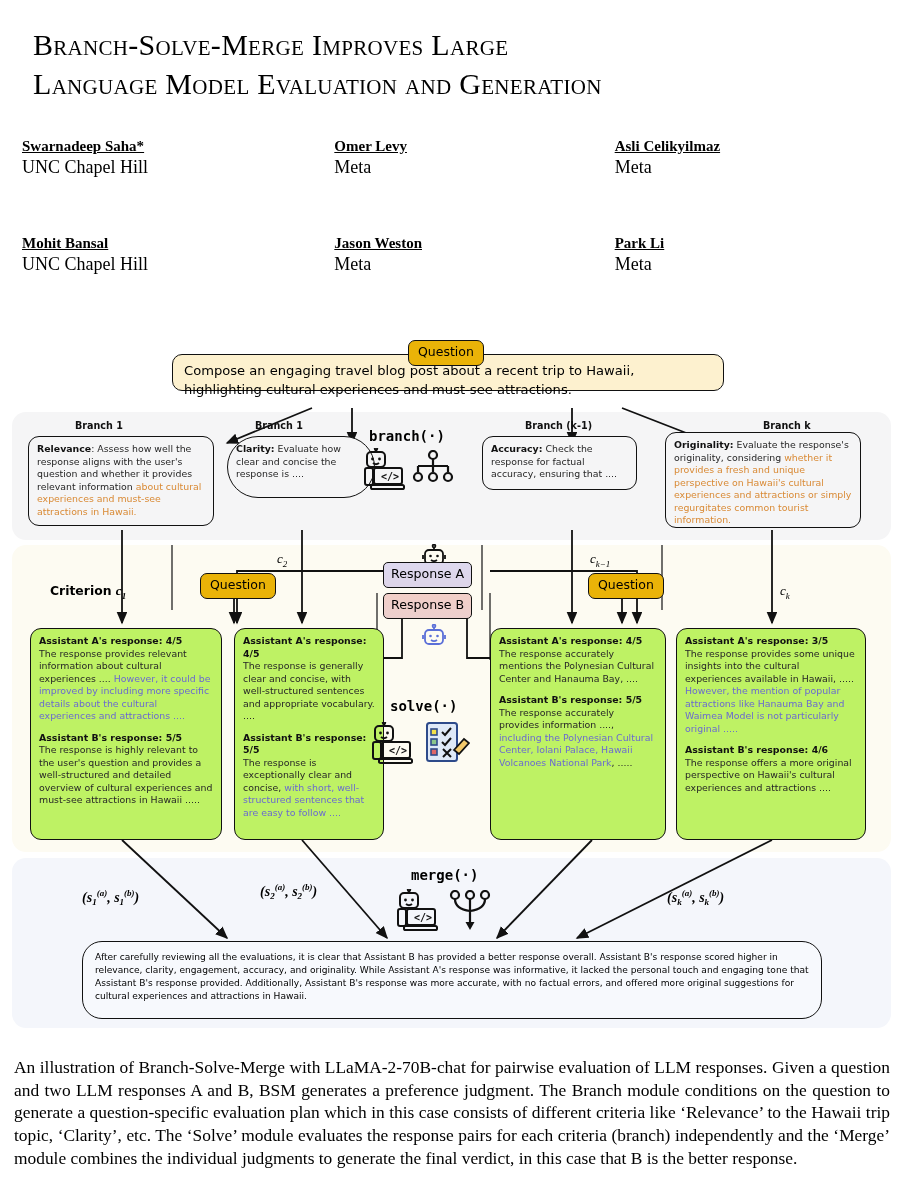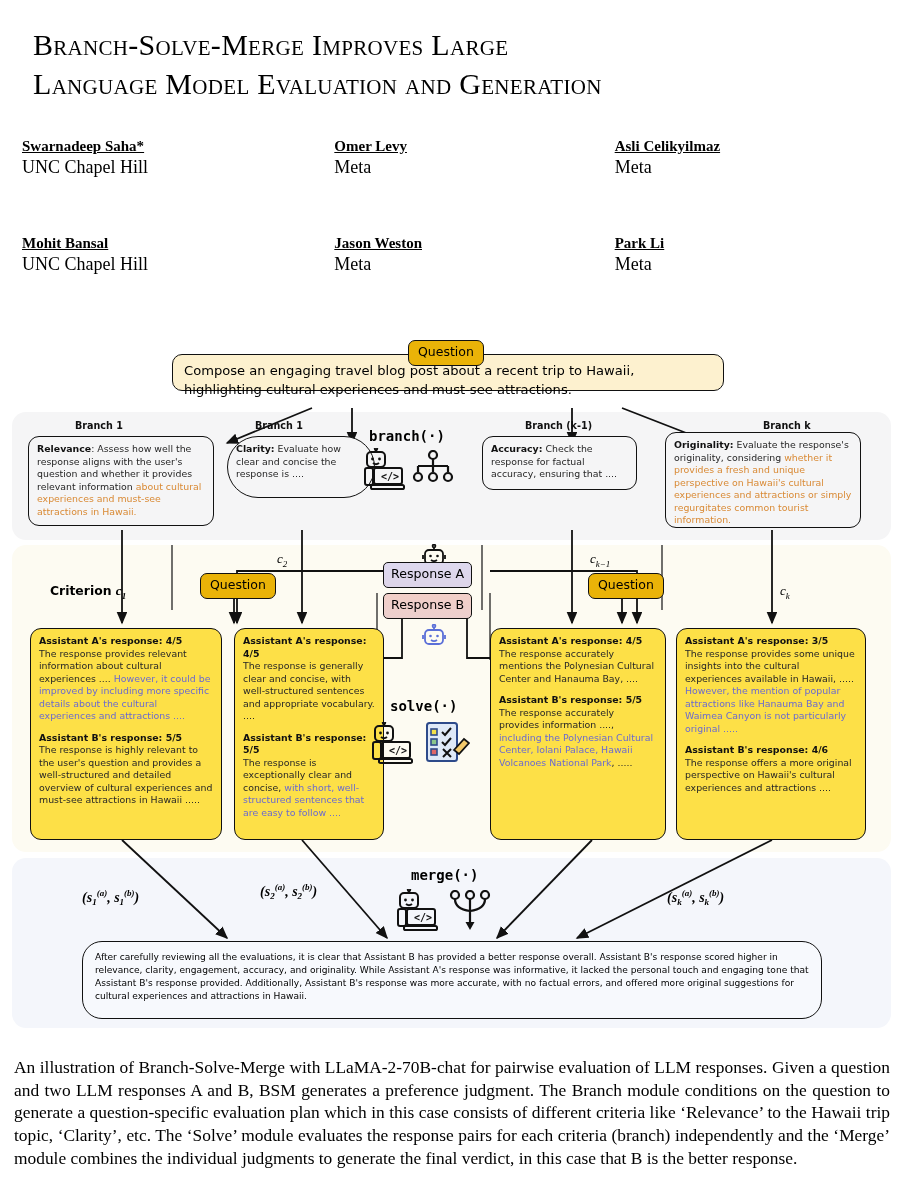--- a/index.html
+++ b/index.html
@@ -133,21 +133,21 @@
     white-space: nowrap;
     z-index: 5;
   }
 
   
   .bnode { background: #f5f5f6; }
   .orange { color: #d98a35; }
   .purple { color: #6a6ad0; }
 
   
-  .snode { background: #fde047; }
+  .snode { background: #bef264; }
   .crit-label {
     position: absolute;
     font-family: "Liberation Serif", serif;
     font-style: italic;
     font-size: 13px;
     font-weight: normal;
     white-space: nowrap;
     z-index: 5;
   }
   #criterion-word {
@@ -456,21 +456,21 @@
 ....</span>
     <div style="height:9px"></div>
     <b>Assistant B's response: 5/5</b><br>
     <span>The response accurately provides information ...., </span><span class="purple">including the Polynesian Cultural Center, Iolani Palace, Hawaii Volcanoes National Park</span><span>, .....</span>
   </div>
 
   <div class="node snode" style="left:664px; top:288px; width:190px; height:212px;">
     <b>Assistant A's response: 3/5</b><br>
     <span>The response provides some unique insights into the cultural experiences available in Hawaii,
 .....</span>
-    <span class="purple">However, the mention of popular attractions like Hanauma Bay and Waimea Canyon is not particularly original</span>
+    <span class="purple">However, the mention of popular attractions like Hanauma Bay and Waimea Model is not particularly original</span>
     <span class="purple">.....</span>
     <div style="height:9px"></div>
     <b>Assistant B's response: 4/6</b><br>
     <span>The response offers a more original perspective on Hawaii's cultural experiences and attractions ....</span>
   </div>
 
   <div class="scorepair" style="left:70px; top:548px;">
     (<i>s</i><sub>1</sub><sup>(<i>a</i>)</sup>, <i>s</i><sub>1</sub><sup>(<i>b</i>)</sup>)
   </div>
   <div class="scorepair" style="left:248px; top:542px;">

